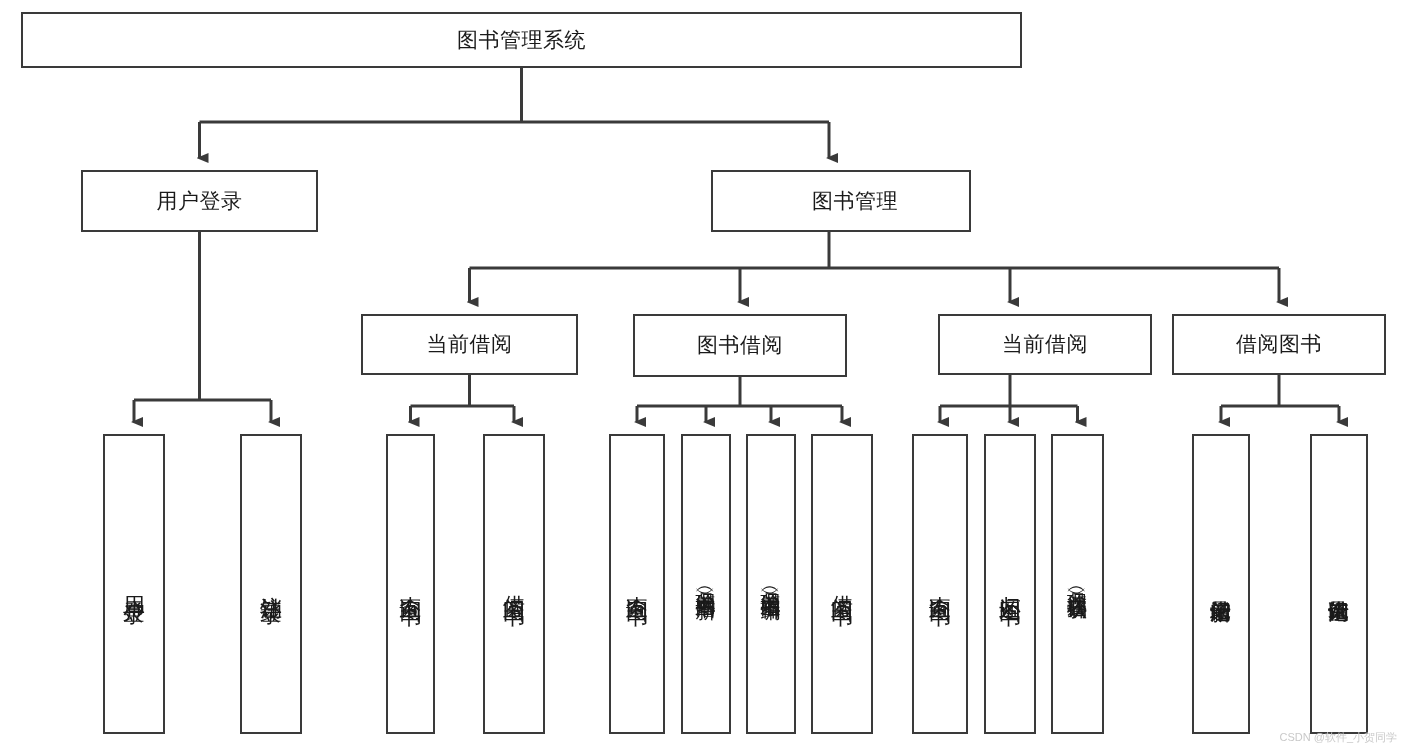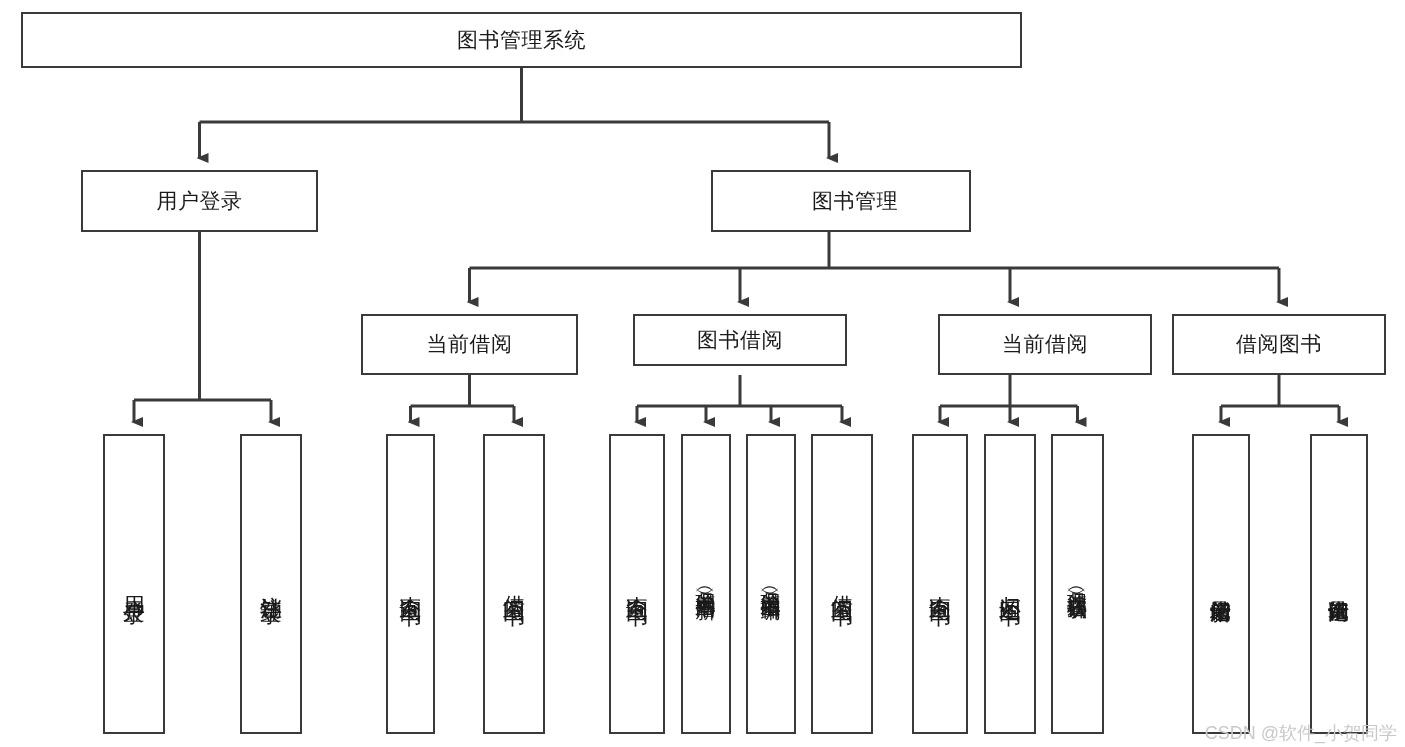--- a/index.html
+++ b/index.html
@@ -62,21 +62,21 @@
     letter-spacing: 0px;
   }
   .node.vertical.verytight .node-label {
     font-size: 20px;
     letter-spacing: -1px;
   }
   .watermark {
     position: absolute;
     right: 8px;
     bottom: 2px;
-    font-size: 18px;
+    font-size: 11px;
     color: #c9c9c9;
     white-space: nowrap;
     user-select: none;
   }
 </style>
 </head>
 <body>
 
 <div id="diagram-root">
 
@@ -129,21 +129,21 @@
       </div>
       <div class="node horizontal" style="left: 81px; top: 170px; width: 237px; height: 62px;">
         <span class="node-label">用户登录</span>
       </div>
       <div class="node horizontal" style="left: 711px; top: 170px; width: 260px; height: 62px; padding-left: 28px;">
         <span class="node-label">图书管理</span>
       </div>
       <div class="node horizontal" style="left: 361px; top: 314px; width: 217px; height: 61px;">
         <span class="node-label">当前借阅</span>
       </div>
-      <div class="node horizontal" style="left: 633px; top: 314px; width: 214px; height: 52px;">
+      <div class="node horizontal" style="left: 633px; top: 314px; width: 214px; height: 63px;">
         <span class="node-label">图书借阅</span>
       </div>
       <div class="node horizontal" style="left: 938px; top: 314px; width: 214px; height: 61px;">
         <span class="node-label">当前借阅</span>
       </div>
       <div class="node horizontal" style="left: 1172px; top: 314px; width: 214px; height: 61px;">
         <span class="node-label">借阅图书</span>
       </div>
       <div class="node vertical" style="left: 103px; top: 434px; width: 62px; height: 300px;">
         <span class="node-label">用户登录</span>

